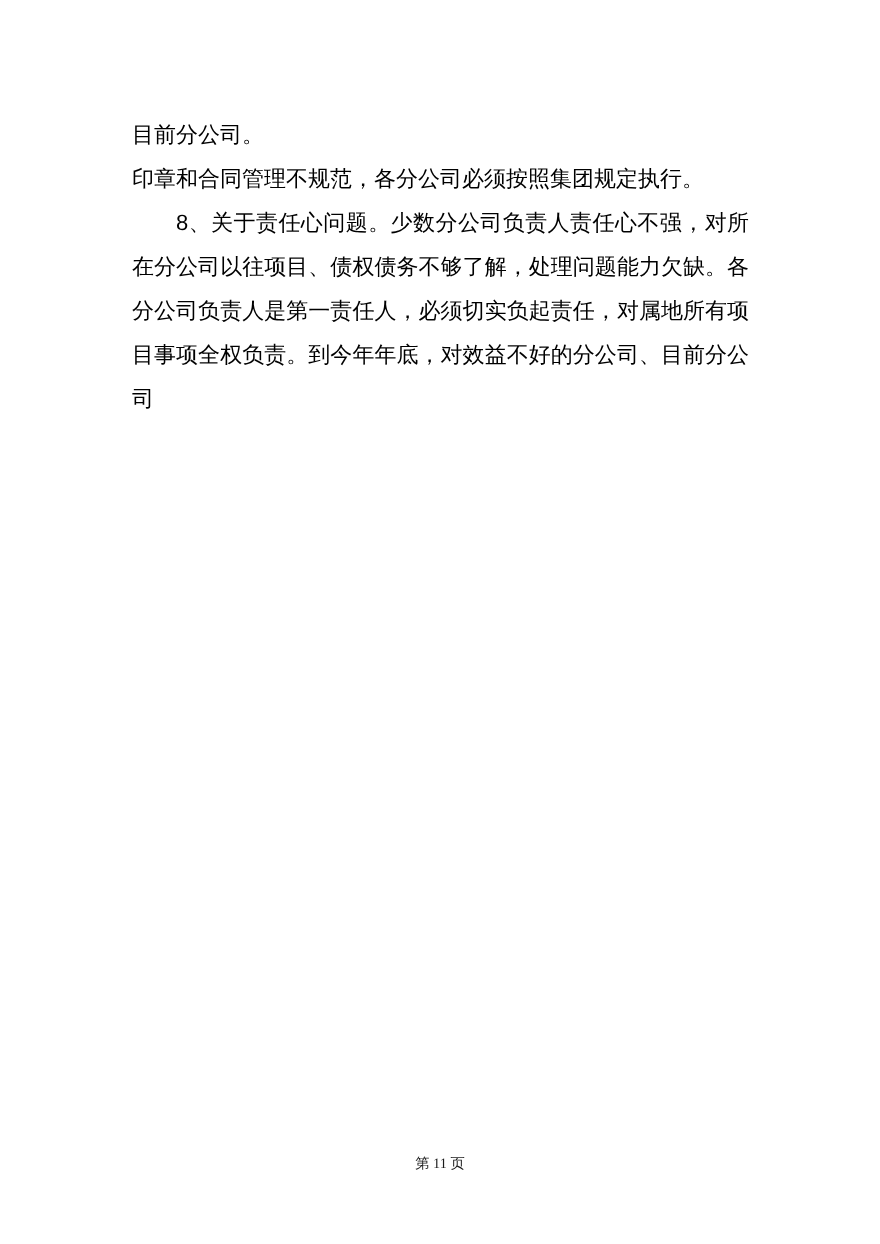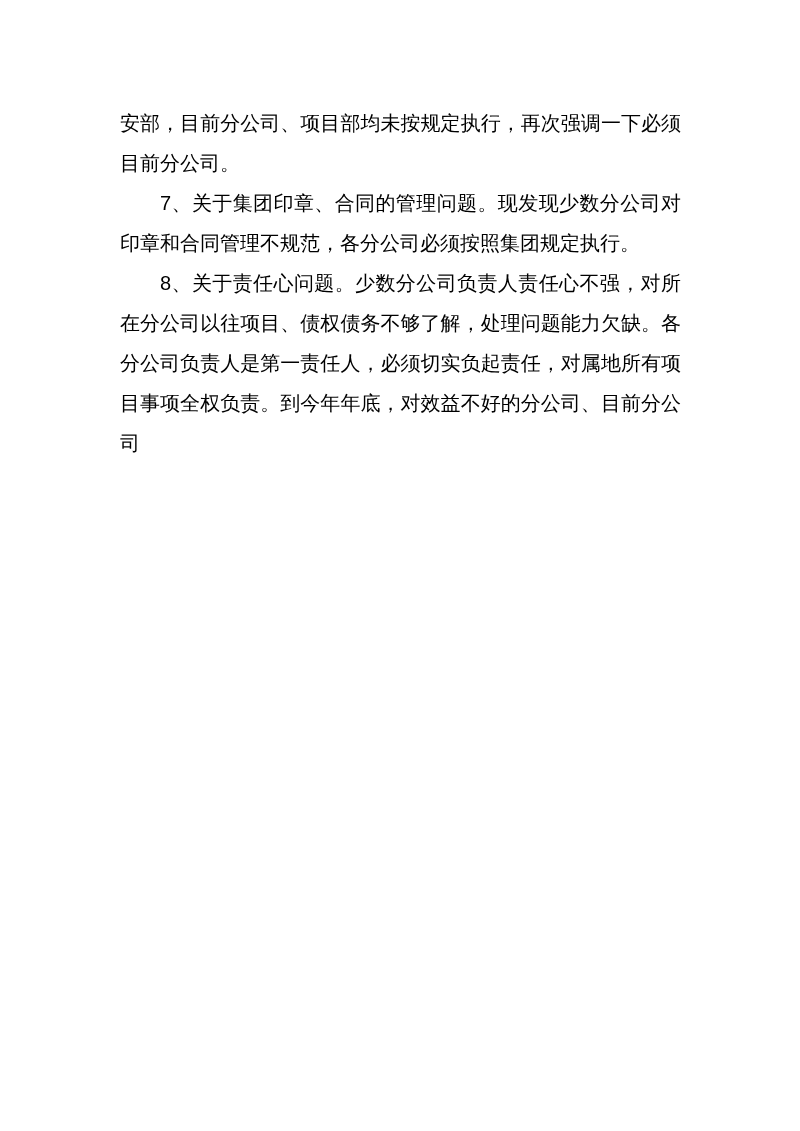--- a/index.html
+++ b/index.html
@@ -53,24 +53,25 @@
       line-height: 18px;
       color: #1a1a1a;
     }
   </style>
 </head>
 <body>
 
 <div class="page">
 
   <div class="content">
-    <div class="line fill">安部，目前分公司、项目部均未按规定执行，再次强调一下必须</div>
     <div class="line para-end">目前分公司。</div>
-    <div class="line fill indent">7、关于集团印章、合同的管理问题。现发现少数分公司对</div>
     <div class="line para-end">印章和合同管理不规范，各分公司必须按照集团规定执行。</div>
     <div class="line fill indent">8、关于责任心问题。少数分公司负责人责任心不强，对所</div>
     <div class="line fill">在分公司以往项目、债权债务不够了解，处理问题能力欠缺。各</div>
     <div class="line fill">分公司负责人是第一责任人，必须切实负起责任，对属地所有项</div>
     <div class="line fill">目事项全权负责。到今年年底，对效益不好的分公司、目前分公司</div>
   </div>
 
+  <div class="footer">
+    <span>第 11 页</span>
+  </div>
 
 </div>
 
 </body></html>

